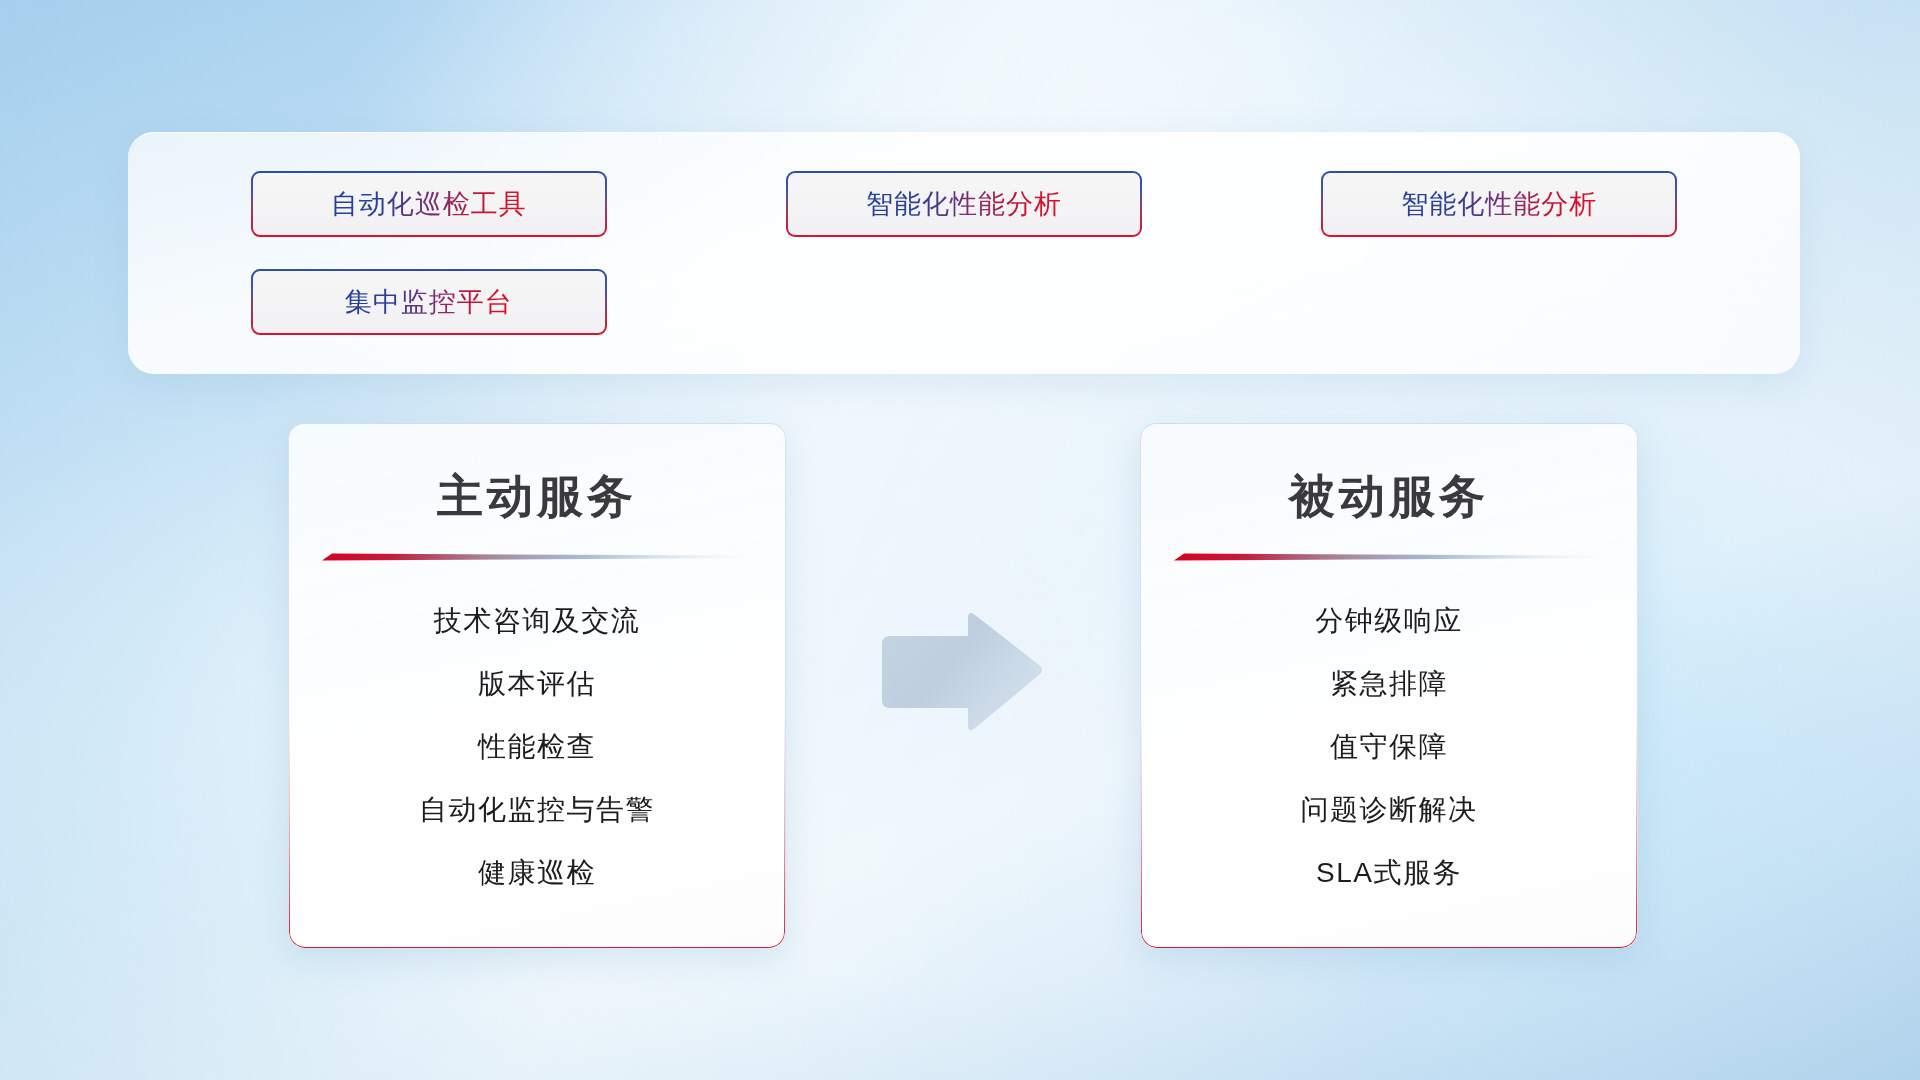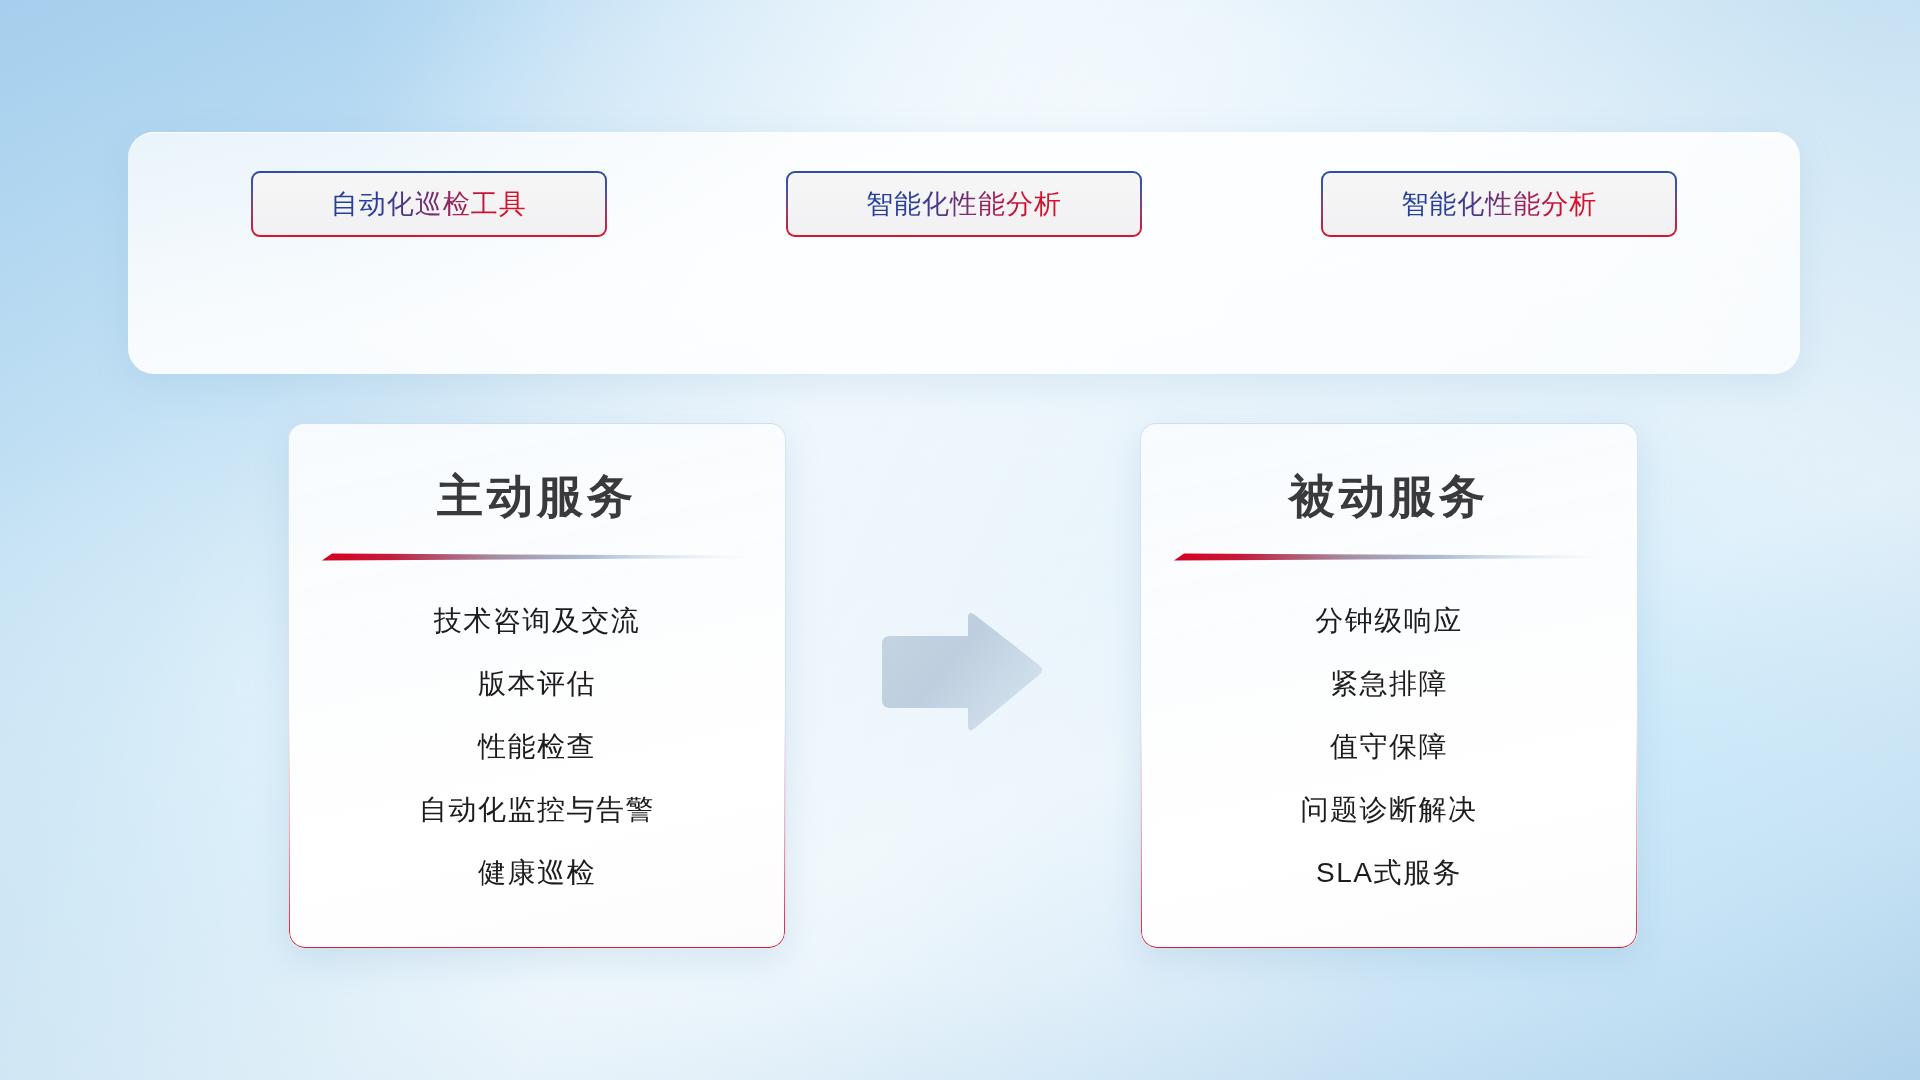--- a/index.html
+++ b/index.html
@@ -168,20 +168,25 @@
       </div>
     </div>
 
     <div class="pill">
       <div class="pill-inner">
         <span class="pill-text">智能化性能分析</span>
       </div>
     </div>
 
 
+    <div class="pill">
+      <div class="pill-inner">
+        <span class="pill-text">集中监控平台</span>
+      </div>
+    </div>
 
   </div>
 
   <div class="card" id="card-left">
     <div class="card-title">主动服务</div>
 
     <div class="card-divider">
       <svg viewBox="0 0 430 10" preserveAspectRatio="none">
         <defs>
           <linearGradient id="divL" x1="0" y1="0" x2="1" y2="0">

